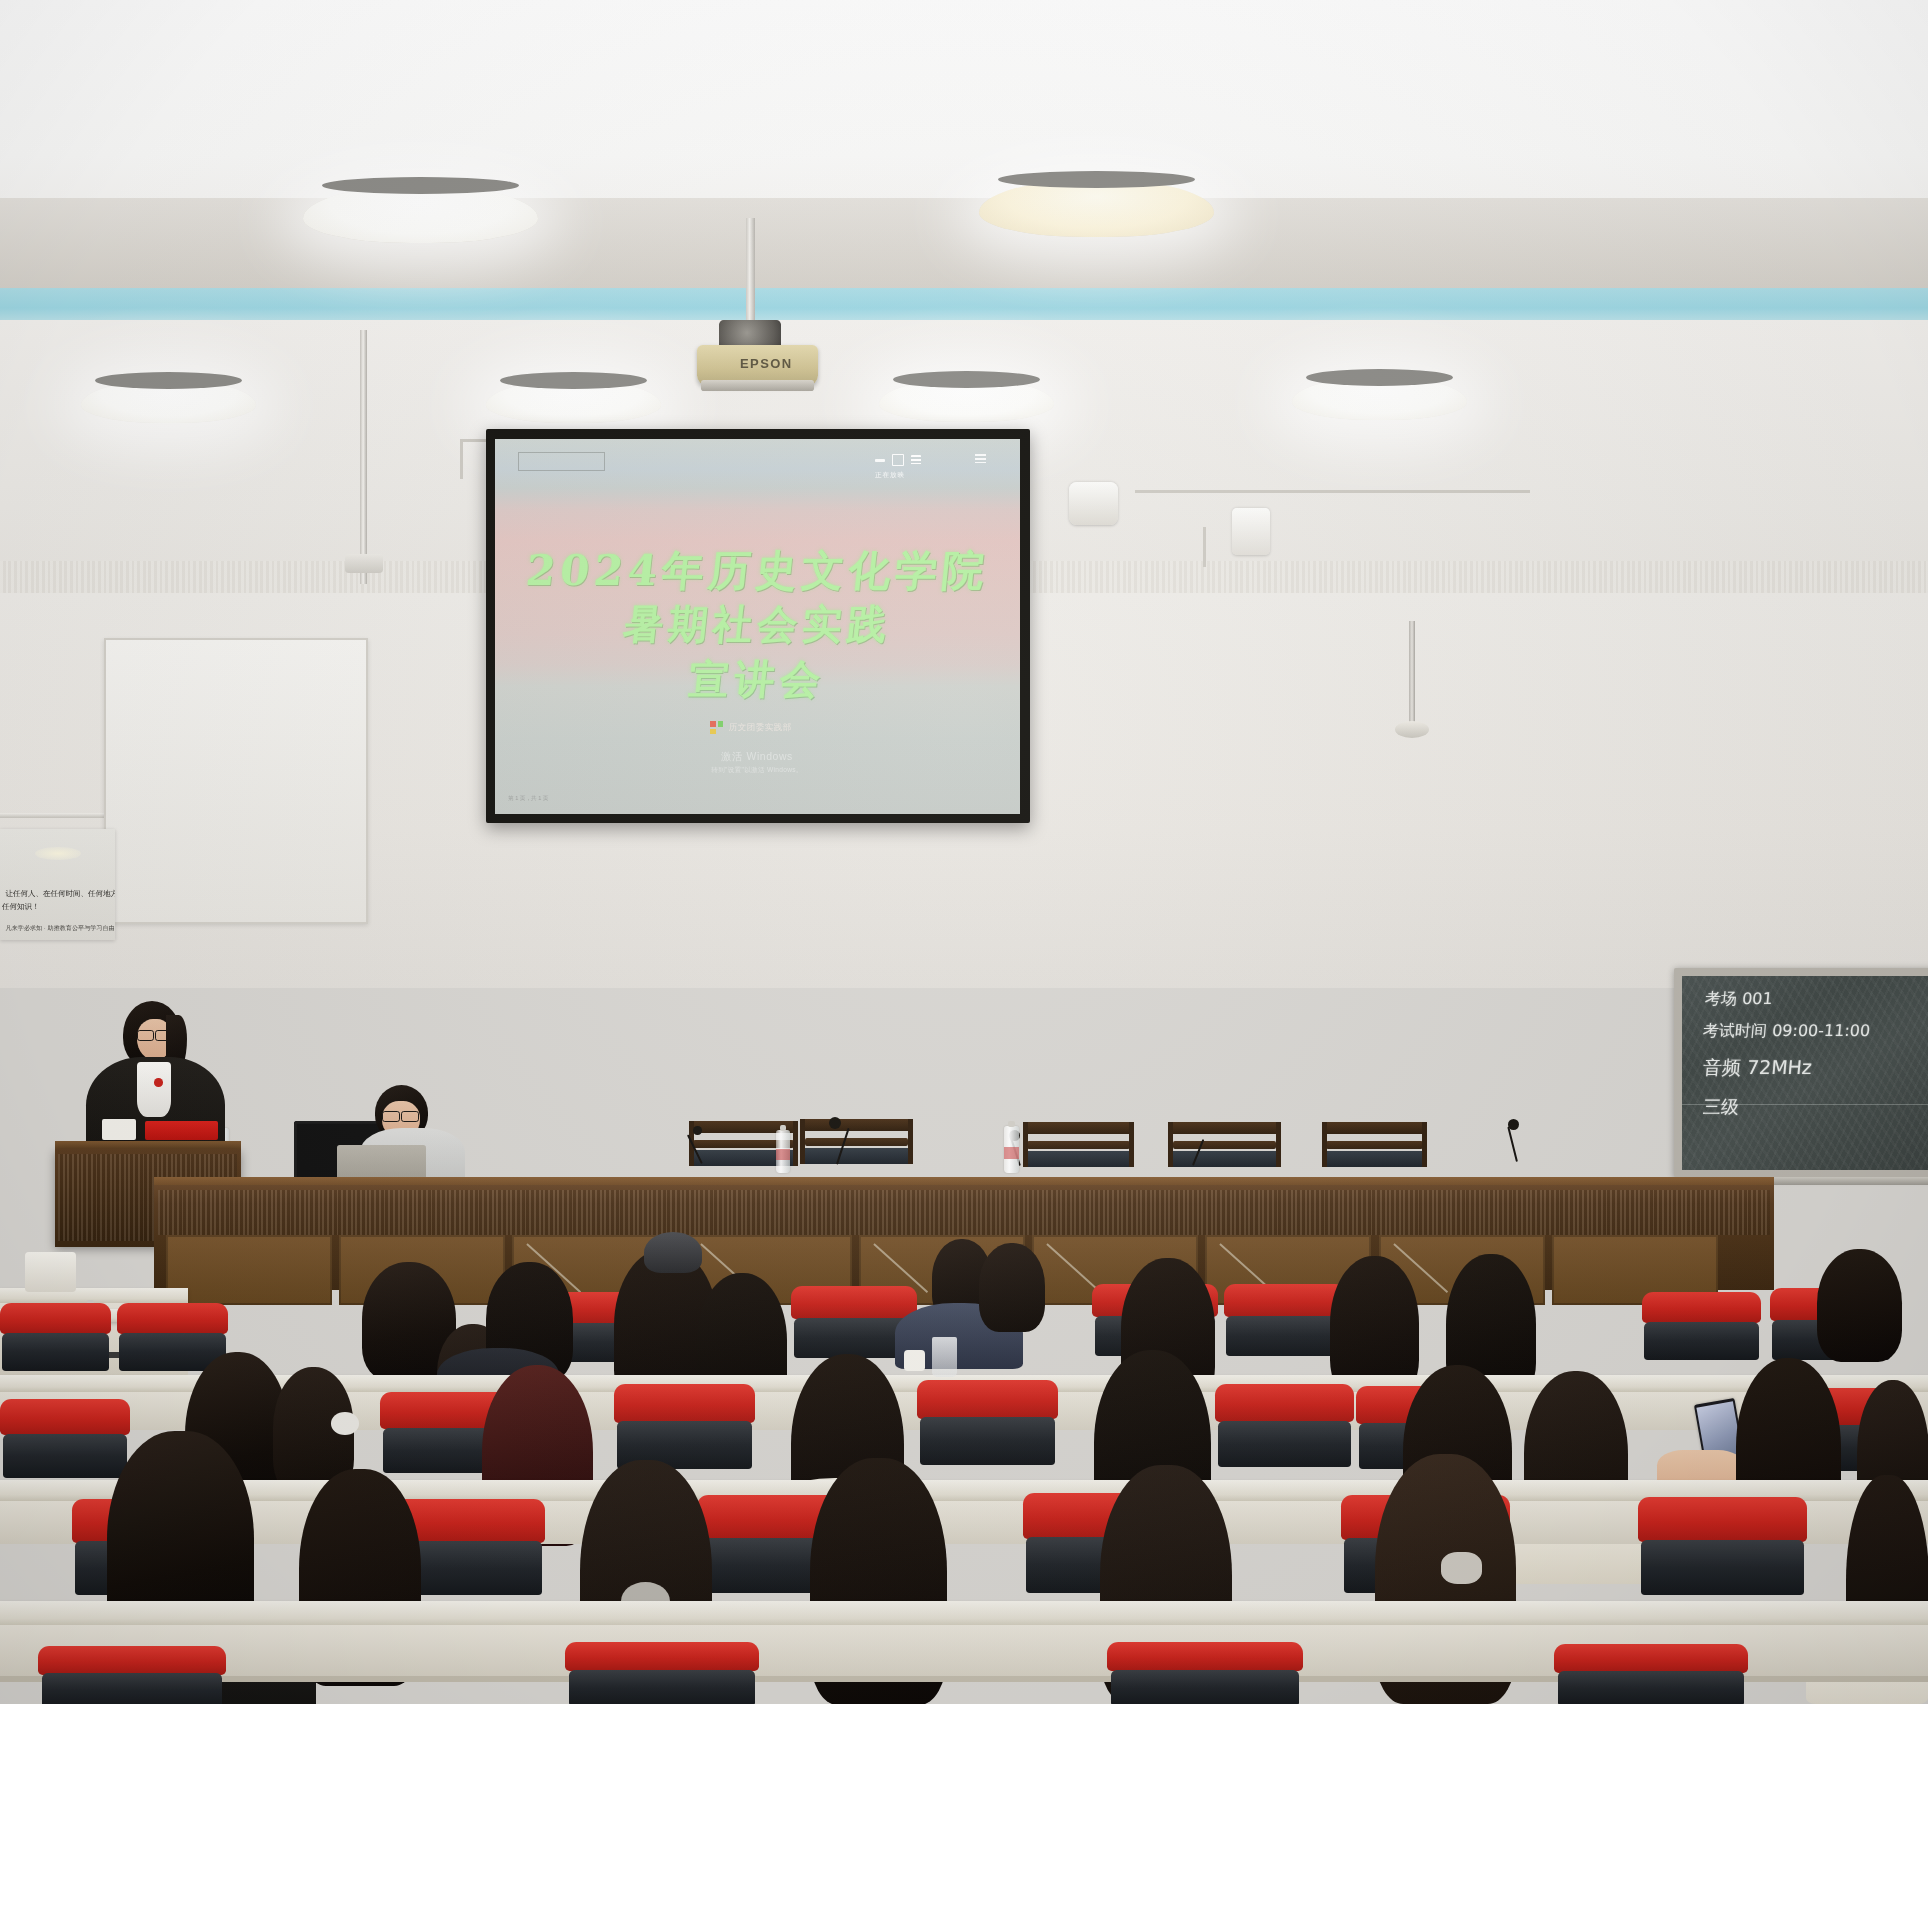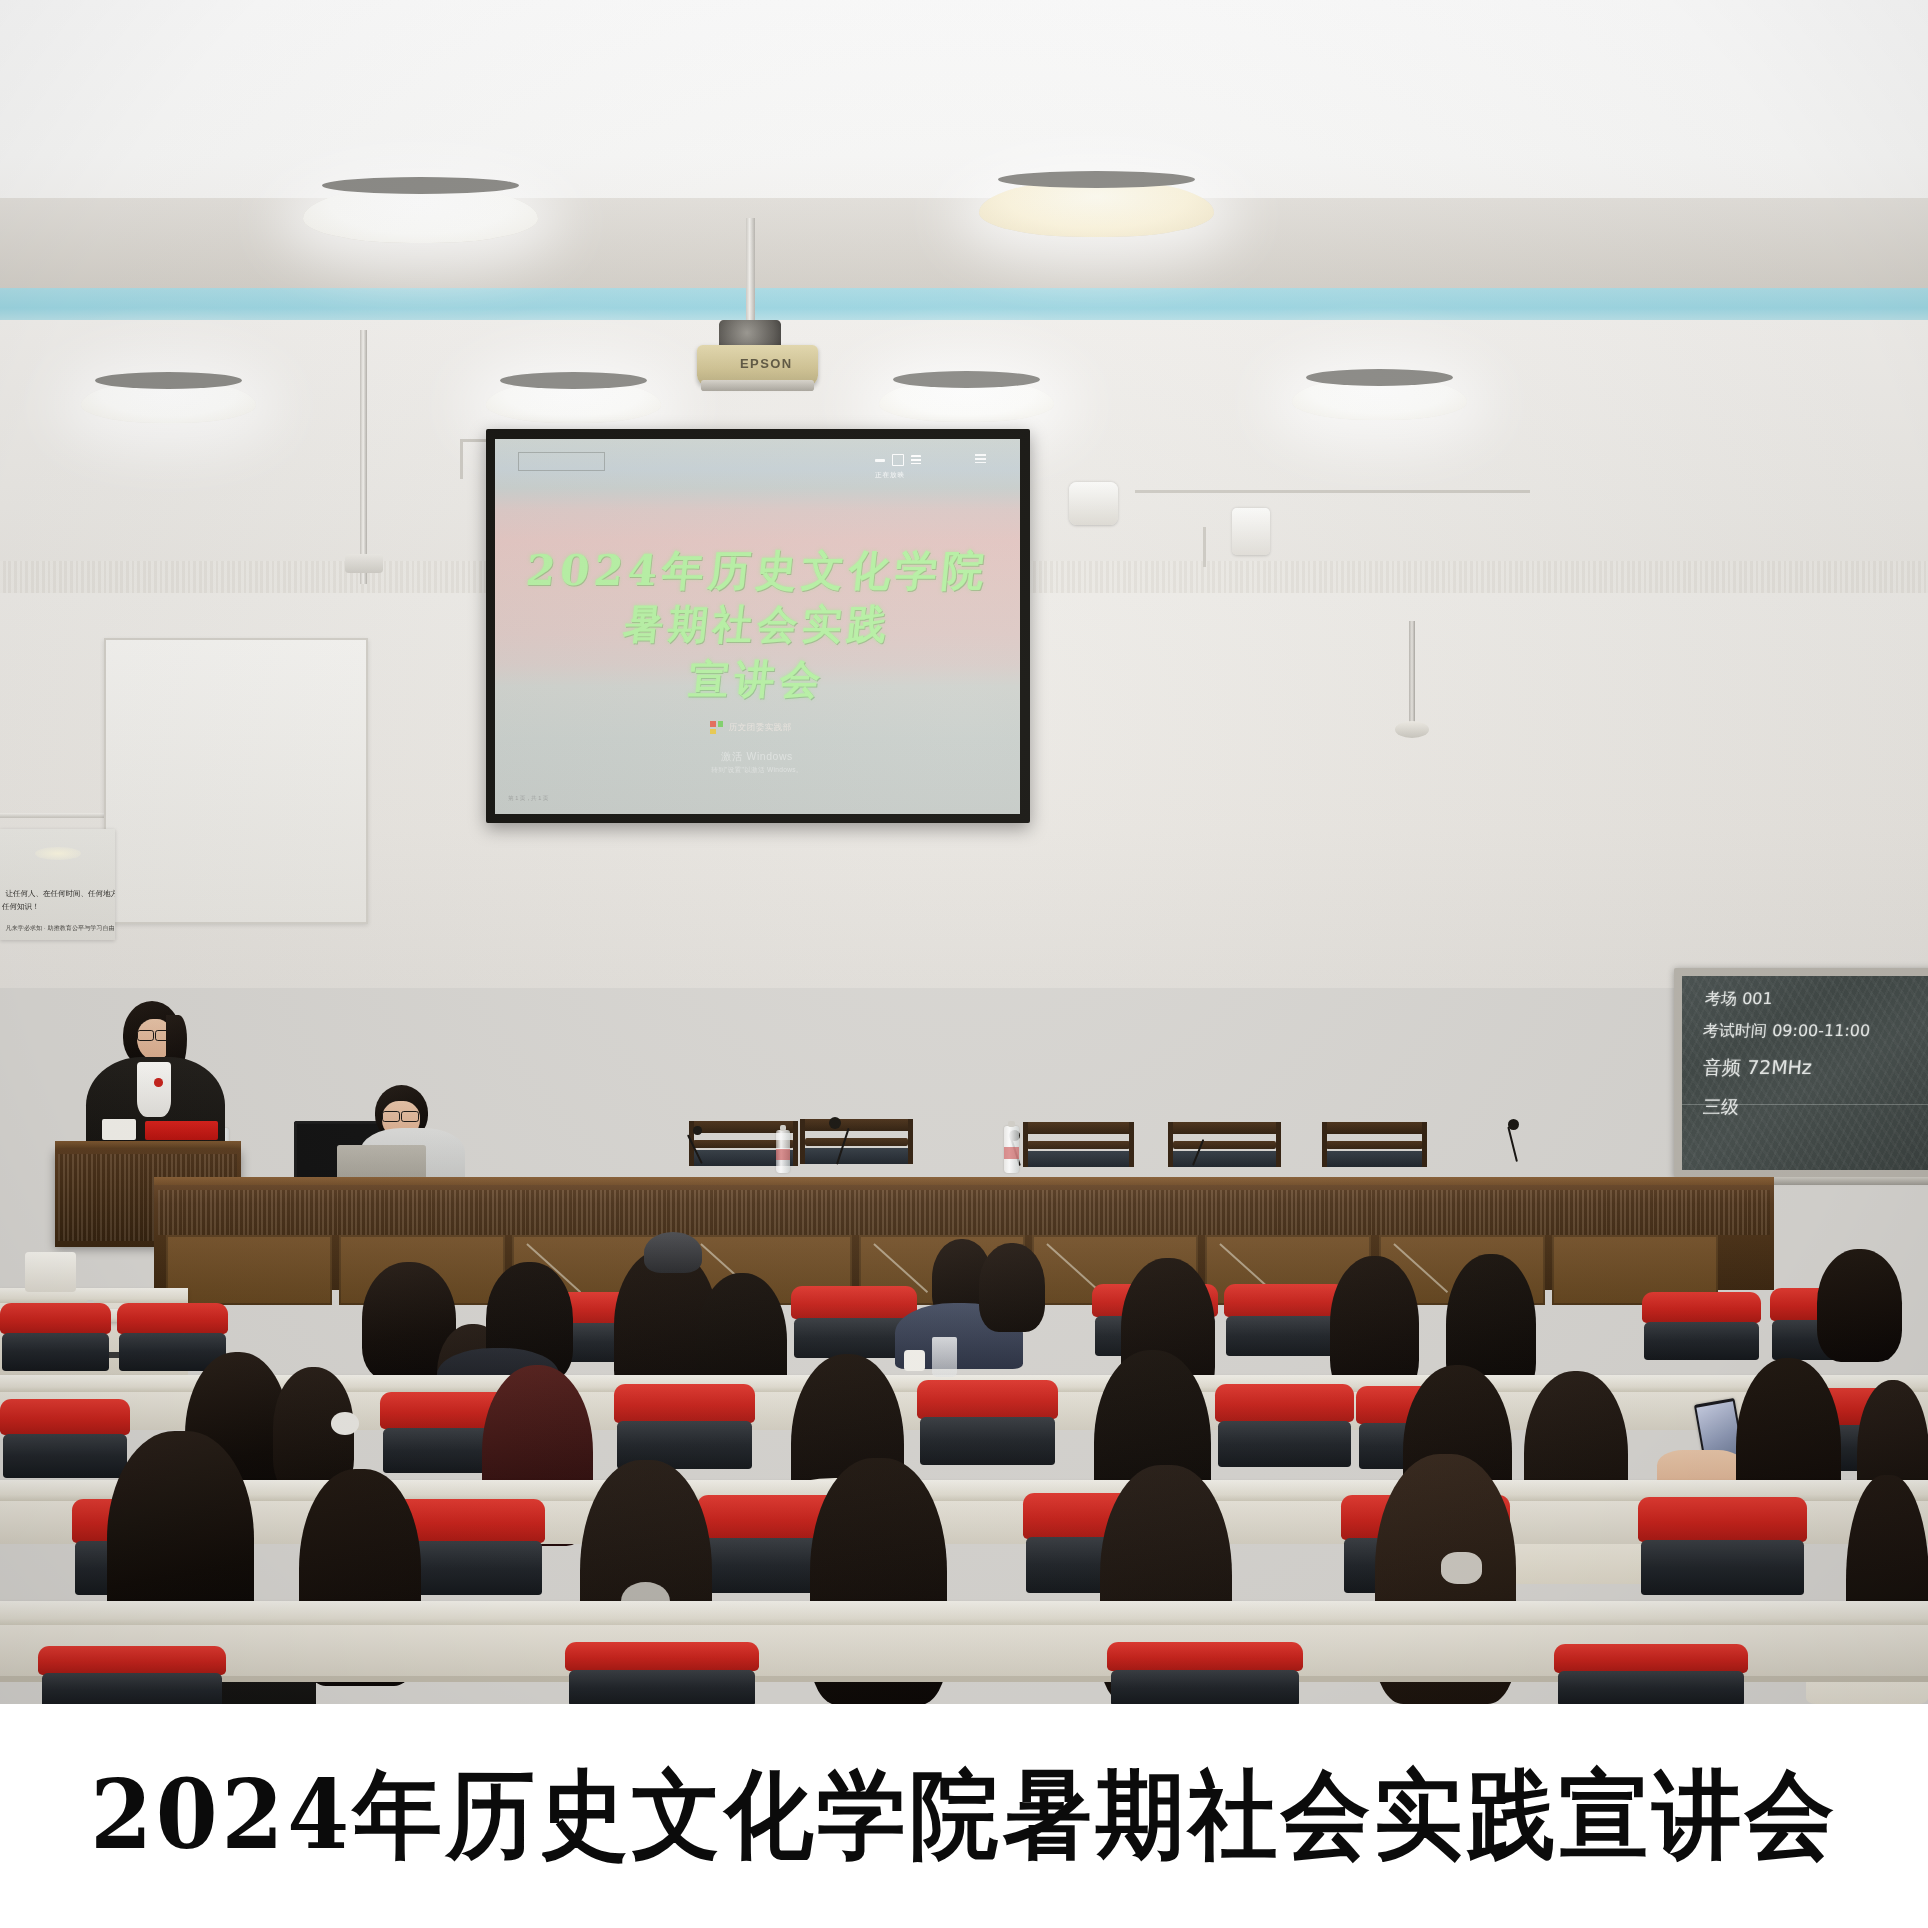--- a/index.html
+++ b/index.html
@@ -590,18 +590,15 @@
         <span class="cseat"></span>
       </div>
     <div class="chair" style="left:1554px;top:1644px;width:194px;height:62px;">
         <span class="cback"></span>
         <span class="cseat"></span>
       </div>
 
     <div class="photo-tone"></div>
   </div>
 
-  <div id="caption">
-    <span id="caption-text">2024年历史文化学院暑期社会实践宣讲会</span>
-  </div>
 
 </div>
 
 
 </body></html>

